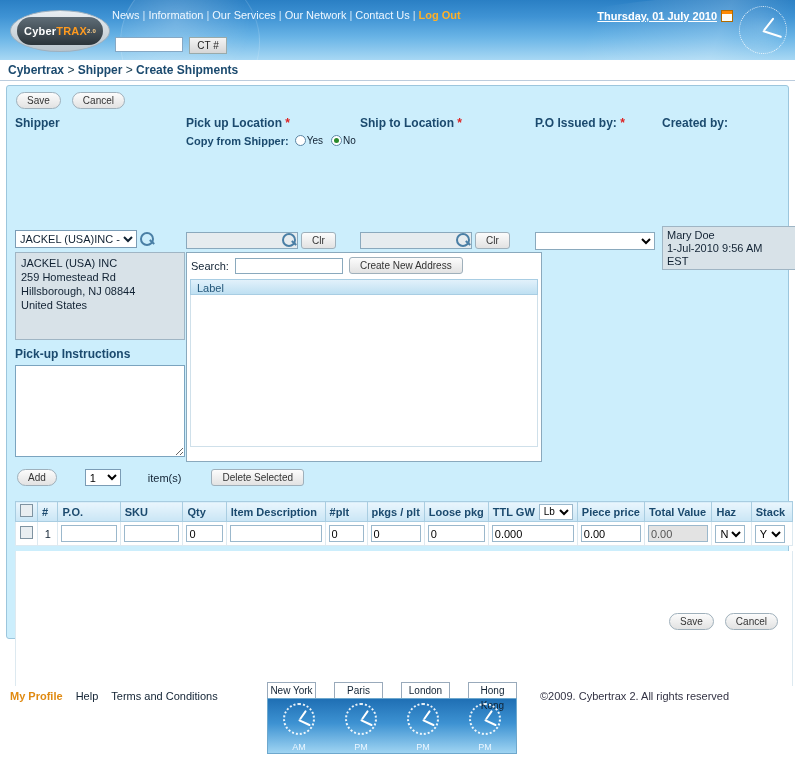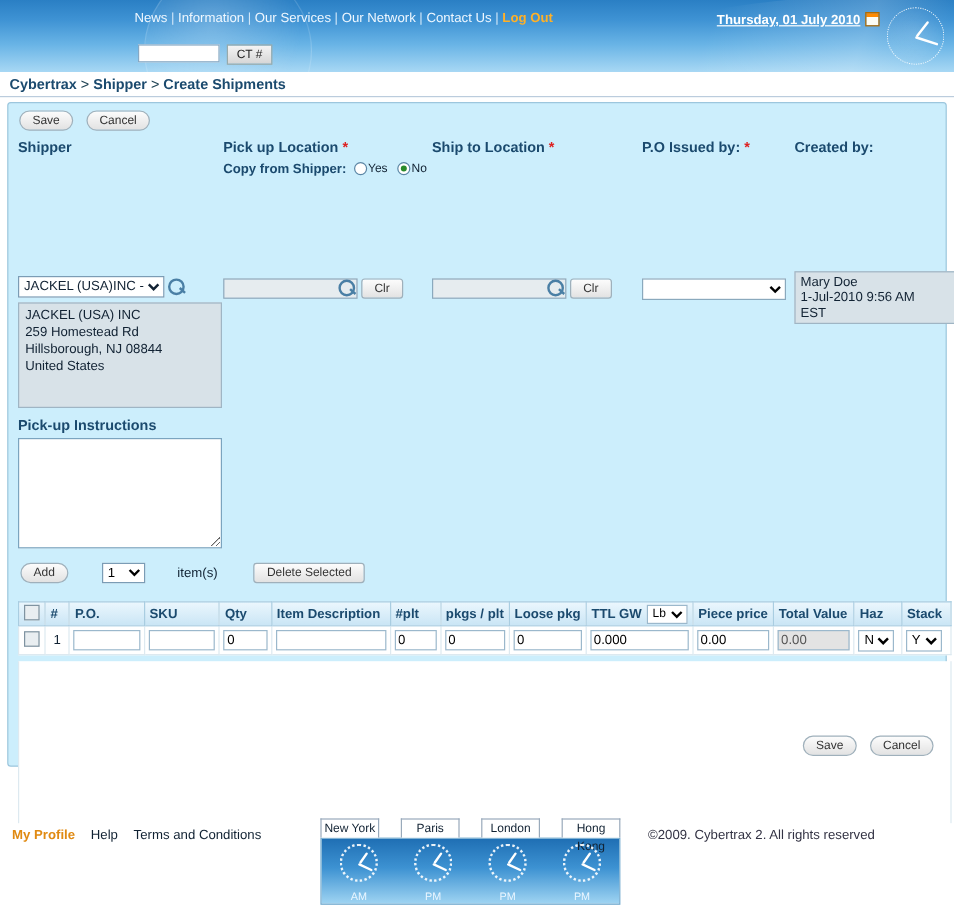--- a/index.html
+++ b/index.html
@@ -347,20 +347,27 @@
     font-size: 11px; color: #334;
   }
 </style>
 </head>
 <body>
 
 <div class="header">
   <div class="globe"></div>
   <div class="swoosh"></div>
 
+  <div class="logo">
+    <div class="logo-inner">
+      <span>Cyber</span>
+        <span class="trax">TRAX</span>
+        <span class="ver">2.0</span>
+    </div>
+  </div>
 
   <div class="topnav">
     <a href="#">News</a><span class="sep">|</span><a href="#">Information</a><span class="sep">|</span><a href="#">Our Services</a><span class="sep">|</span><a href="#">Our Network</a><span class="sep">|</span><a href="#">Contact Us</a><span class="sep">|</span><a href="#" class="logout">Log Out</a>
   </div>
 
   <div class="ctbox">
     <input type="text" value="" style="">
     <div class="ctbtn">CT #</div>
   </div>
 
@@ -444,20 +451,29 @@
   </div>
 
   <select class="po-select">
     <option></option>
   </select>
 
   <div class="created-box" style="white-space:pre-line">Mary Doe
 1-Jul-2010  9:56 AM
 EST</div>
 
+  <div class="addrpanel">
+    <div class="toprowp">
+      <label>Search:</label>
+      <input type="text" value="" style="">
+      <span class="btn sq">Create New Address</span>
+    </div>
+    <div class="lbl-head">Label</div>
+    <div class="lbl-body"></div>
+  </div>
 
 
   <div class="grid-body-fill"></div>
   <table class="grid">
     <thead>
       <tr>
         <th style="width:22px">
           <span class="cbx"></span>
         </th>
         <th style="width:22px">#</th>

